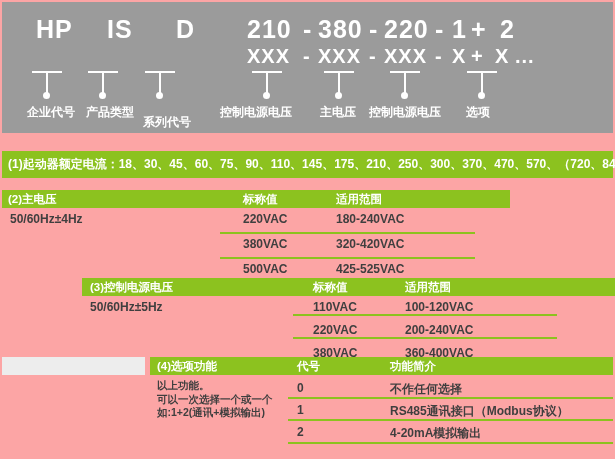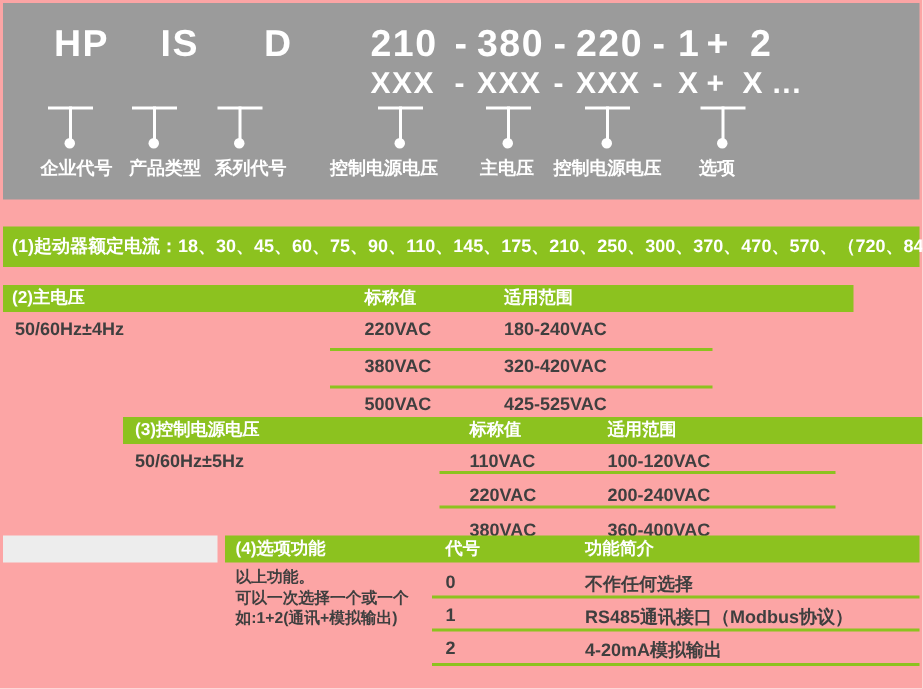--- a/index.html
+++ b/index.html
@@ -86,32 +86,32 @@
         <div class="cdot"></div>
       </div>
     <div class="abs conn" style="left:465px;top:69px">
         <div class="cbar"></div>
         <div class="cstem"></div>
         <div class="cdot"></div>
       </div>
 
     <span class="abs glabel" style="left:49px;top:102px">企业代号</span>
     <span class="abs glabel" style="left:108px;top:102px">产品类型</span>
-    <span class="abs glabel" style="left:165px;top:102px">系列代号</span>
+    <span class="abs glabel" style="left:165px;top:112px">系列代号</span>
     <span class="abs glabel" style="left:254px;top:102px">控制电源电压</span>
     <span class="abs glabel" style="left:336px;top:102px">主电压</span>
     <span class="abs glabel" style="left:403px;top:102px">控制电源电压</span>
     <span class="abs glabel" style="left:476px;top:102px">选项</span>
   </div>
 
   <div class="abs gbar" style="left:2px;top:151px;width:611px;height:27px">
     <div class="bartext">(1)起动器额定电流：18、30、45、60、75、90、110、145、175、210、250、300、370、470、570、（720、840 可订制）</div>
   </div>
 
-  <div class="abs gbar" style="left:2px;top:190px;width:567px;height:18px">
+  <div class="abs gbar" style="left:2px;top:190px;width:508px;height:18px">
     <span class="hdrtext" style="left:6px">(2)主电压</span>
     <span class="hdrtext" style="left:241px">标称值</span>
     <span class="hdrtext" style="left:334px">适用范围</span>
   </div>
   <span class="abs cell" style="left:10px;top:212px">50/60Hz±4Hz</span>
   <span class="abs cell" style="left:243px;top:212px">220VAC</span>
   <span class="abs cell" style="left:336px;top:212px">180-240VAC</span>
   <div class="abs sep" style="left:220px;top:232px;width:255px"></div>
   <span class="abs cell" style="left:243px;top:237px">380VAC</span>
   <span class="abs cell" style="left:336px;top:237px">320-420VAC</span>

